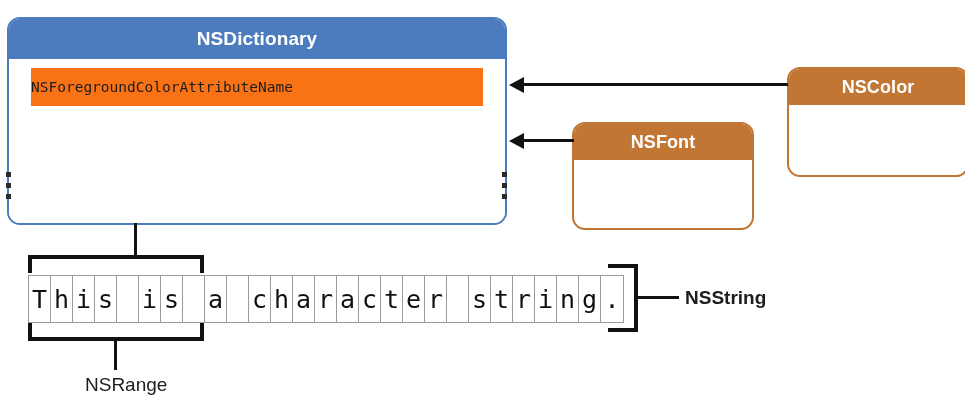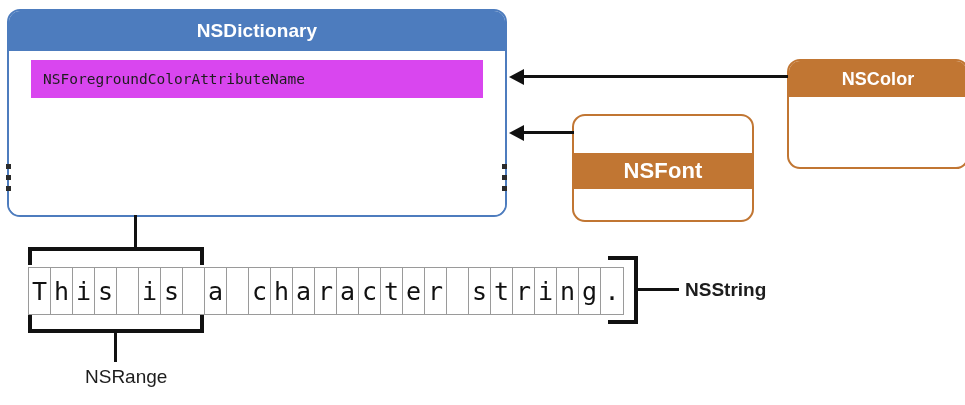--- a/index.html
+++ b/index.html
@@ -1,42 +1,42 @@
 <!DOCTYPE html>
 <html><head>
 <meta charset="utf-8">
 <style>
   html,body{margin:0;padding:0;background:#ffffff;}
   body{width:965px;height:405px;position:relative;overflow:hidden;
        font-family:"Liberation Sans","DejaVu Sans",sans-serif;}
-  .stage{position:absolute;left:0;top:4px;width:965px;height:322px;}
+  .stage{position:absolute;left:0;top:12px;width:965px;height:322px;}
 
   
   .classbox{position:absolute;box-sizing:border-box;border-radius:13px;
             overflow:hidden;background:#ffffff;}
   .classbox .hdr{box-sizing:border-box;width:100%;color:#ffffff;
             font-weight:bold;text-align:center;letter-spacing:.1px;}
   .classbox .body{box-sizing:border-box;width:100%;background:#ffffff;}
 
   
   #nsdict{left:7px;top:5px;width:500px;height:208px;
           border:2.5px solid #4d7cbe;}
   #nsdict .hdr{background:#4d7cbe;height:40px;line-height:40px;font-size:19px;}
   #nsdict .body{height:100%;padding:9px 22px 0 22px;}
-  .dictrow{box-sizing:border-box;background:#d946ef;height:38px;line-height:38px;
-           padding-left:12px;margin-bottom:25px;
+  .dictrow{box-sizing:border-box;background:#f97316;height:38px;line-height:38px;
+           margin-bottom:25px;
            font-family:"DejaVu Sans Mono","Liberation Mono",monospace;
            font-size:14.5px;color:#1d1d1d;white-space:nowrap;}
 
   
   .vdots{position:absolute;width:5px;height:5px;background:#2b2b2b;}
 
   
   #nsfont{left:572px;top:110px;width:182px;height:108px;border:2.5px solid #c17633;}
-  #nsfont .hdr{background:#c17633;height:36px;line-height:36px;font-size:22px;margin-top:37px;}
+  #nsfont .hdr{background:#c17633;height:36px;line-height:36px;font-size:18px;}
   #nscolor{left:787px;top:55px;width:182px;height:110px;border:2.5px solid #c17633;}
   #nscolor .hdr{background:#c17633;height:36px;line-height:36px;font-size:18px;}
 
   
   .hline{position:absolute;background:#111111;height:3px;}
   .vline{position:absolute;background:#111111;width:3px;}
   .arrowhead{position:absolute;width:0;height:0;
              border-top:8px solid transparent;border-bottom:8px solid transparent;
              border-right:15px solid #111111;}
 

